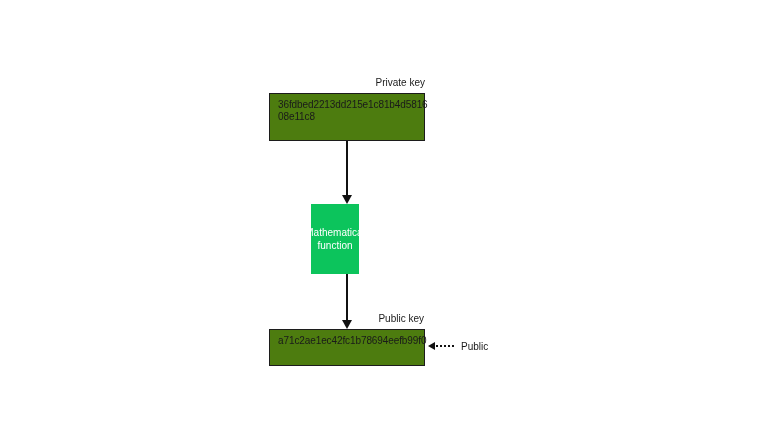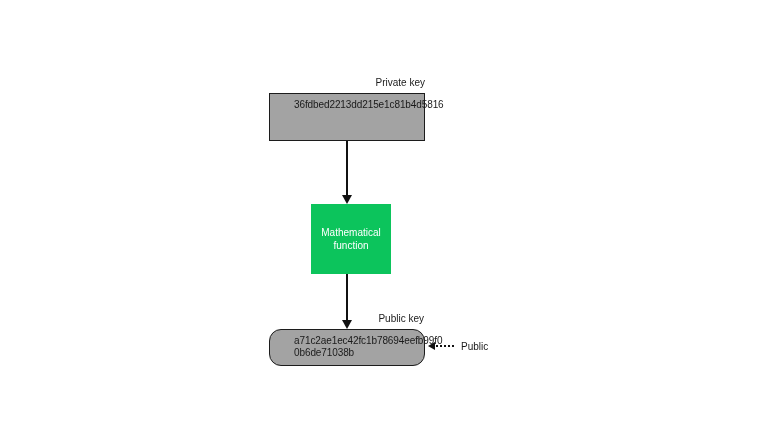--- a/index.html
+++ b/index.html
@@ -15,33 +15,33 @@
   .label {
     position: absolute;
     font-size: 10px;
     line-height: 11px;
     color: #1a1a1a;
     white-space: nowrap;
   }
   .keybox {
     position: absolute;
     box-sizing: border-box;
-    background: #a3a3a3;
+    background: #4d7c0f;
     border: 1.5px solid #1c1c1c;
     font-size: 10px;
     line-height: 12px;
     letter-spacing: -0.1px;
-    padding: 5px 8px 0 24px;
+    padding: 5px 8px 0 8px;
   }
   .keybox .hexline { white-space: nowrap; }
   .fnbox {
     position: absolute;
     left: 311px;
     top: 204px;
-    width: 80px;
+    width: 48px;
     height: 70px;
     display: flex;
     flex-direction: column;
     align-items: center;
     justify-content: center;
     text-align: center;
     color: #ffffff;
     font-size: 10px;
     line-height: 13px;
   }
@@ -71,37 +71,37 @@
 </style>
 </head>
 <body>
 
 <div class="canvas">
 
   <div class="label" style="top:77px; right:355px;">Private key</div>
 
   <div class="keybox" style="left:269px; top:93px; width:156px; height:48px;">
     <div class="hexline">36fdbed2213dd215e1c81b4d5816</div>
+    <div class="hexline">08e11c8</div>
   </div>
 
   <div class="vline" style="left:346px; top:141px; height:55px;"></div>
   <div class="head-down" style="left:342px; top:195px;"></div>
 
   <div class="fnbox" style="background-color: rgb(12, 196, 92);">
     <div>Mathematical</div>
     <div>function</div>
   </div>
 
   <div class="vline" style="left:346px; top:274px; height:46px;"></div>
   <div class="head-down" style="left:342px; top:320px;"></div>
 
   <div class="label" style="top:313px; right:356px;">Public key</div>
 
-  <div class="keybox" style="left:269px; top:329px; width:156px; height:37px;border-radius:12px;">
+  <div class="keybox" style="left:269px; top:329px; width:156px; height:37px;">
     <div class="hexline">a71c2ae1ec42fc1b78694eefb99f0</div>
-    <div class="hexline">0b6de71038b</div>
   </div>
 
   <div class="head-left" style="left:428px; top:342px;"></div>
   <div class="dotline" style="left:436px; top:345px; width:18px;"></div>
   <div class="label" style="left:461px; top:341px;">Public</div>
 
 </div>
 
 </body></html>

